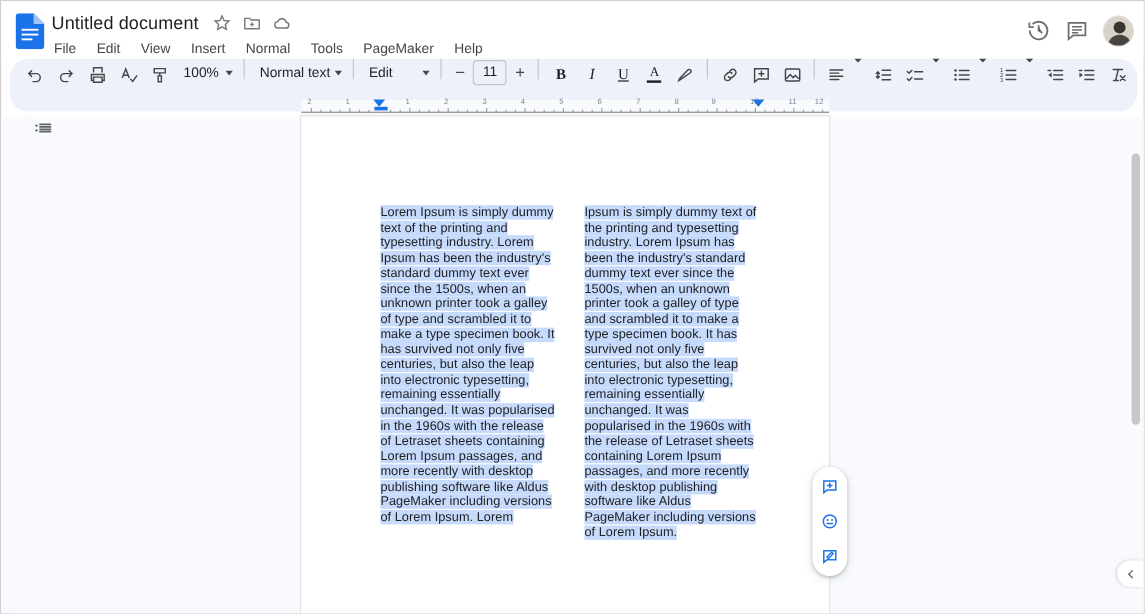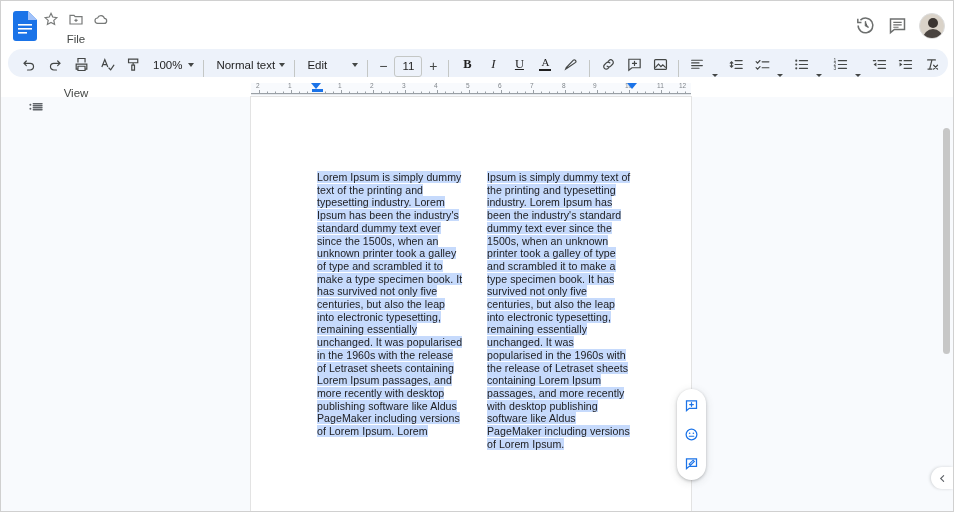--- a/index.html
+++ b/index.html
@@ -36,21 +36,21 @@
   .title-row {
     display: flex; align-items: center; gap: 9px; height: 20px;
   }
   .doc-title {
     font-size: 15px; color: #1f1f1f; letter-spacing: .1px;
     white-space: nowrap; padding-right: 2px;
   }
   .title-ic { width: 16px; height: 16px; cursor: pointer; opacity: .72; }
   .menu-row {
     display: flex; align-items: center; gap: 13px;
-    margin-top: 3px; height: 18px; flex-direction: column;
+    margin-top: 3px; height: 18px;
   }
   .menu-item {
     font-size: 11.5px; color: #444746; cursor: pointer;
     padding: 1px 2px; border-radius: 3px; white-space: nowrap;
   }
 
   .tb-right {
     position: absolute; right: 10px; top: 9px;
     display: flex; align-items: center; gap: 10px; height: 32px;
   }
@@ -66,23 +66,23 @@
     width: 26px; height: 26px; border-radius: 50%;
     background: #d9d2c8; overflow: hidden; position: relative;
     cursor: pointer; border: 1px solid #ddd;
   }
   .av-head { position:absolute; left:8px; top:4px; width:10px; height:10px; border-radius:50%; background:#3a3430; }
   .av-body { position:absolute; left:3px; top:15px; width:20px; height:14px; border-radius:10px 10px 0 0; background:#4a4440; }
 
   
   .toolbar {
     position: absolute; left: 7px; top: 48px;
-    width: 940px; height: 28px;
+    width: 940px; height: 44px;
     background: #edf2fa; border-radius: 16px;
-    display: flex; align-items: flex-end;
+    display: flex; align-items: flex-start;
     padding: 0 8px;
   }
   .tbtn {
     width: 26px; height: 26px;
     display: flex; align-items: center; justify-content: center;
     border-radius: 4px; cursor: pointer; flex: none;
   }
   .tsep { width: 1px; height: 17px; background: #c4c7c5; margin: 0 5px; flex: none; }
   .tdrop {
     display: flex; align-items: center; height: 24px;
@@ -228,20 +228,21 @@
         <path d="M3 0h12l9 9v18a3 3 0 0 1-3 3H3a3 3 0 0 1-3-3V3a3 3 0 0 1 3-3z" fill="#1a73e8"></path>
         <path d="M15 0l9 9h-9V0z" fill="#a1c2fa"></path>
         <rect x="5" y="13" width="14" height="1.6" fill="#fff"></rect>
         <rect x="5" y="17" width="14" height="1.6" fill="#fff"></rect>
         <rect x="5" y="21" width="9" height="1.6" fill="#fff"></rect>
       </svg>
     </div>
 
     <div class="title-block">
       <div class="title-row">
+        <div class="doc-title">Untitled document</div>
 
         <span class="title-ic">
           <svg width="16" height="16" viewBox="0 0 24 24">
               <path fill="none" stroke="#444746" stroke-width="1.8" d="M12 3.5l2.6 5.6 6.1.8-4.5 4.2 1.2 6-5.4-3-5.4 3 1.2-6L3.3 9.9l6.1-.8z"></path>
             </svg>
         </span>
 
         <span class="title-ic">
           <svg width="16" height="16" viewBox="0 0 24 24">
             <path fill="none" stroke="#444746" stroke-width="1.8" d="M3 6.5h6l1.7 2H21v11H3z"></path>

